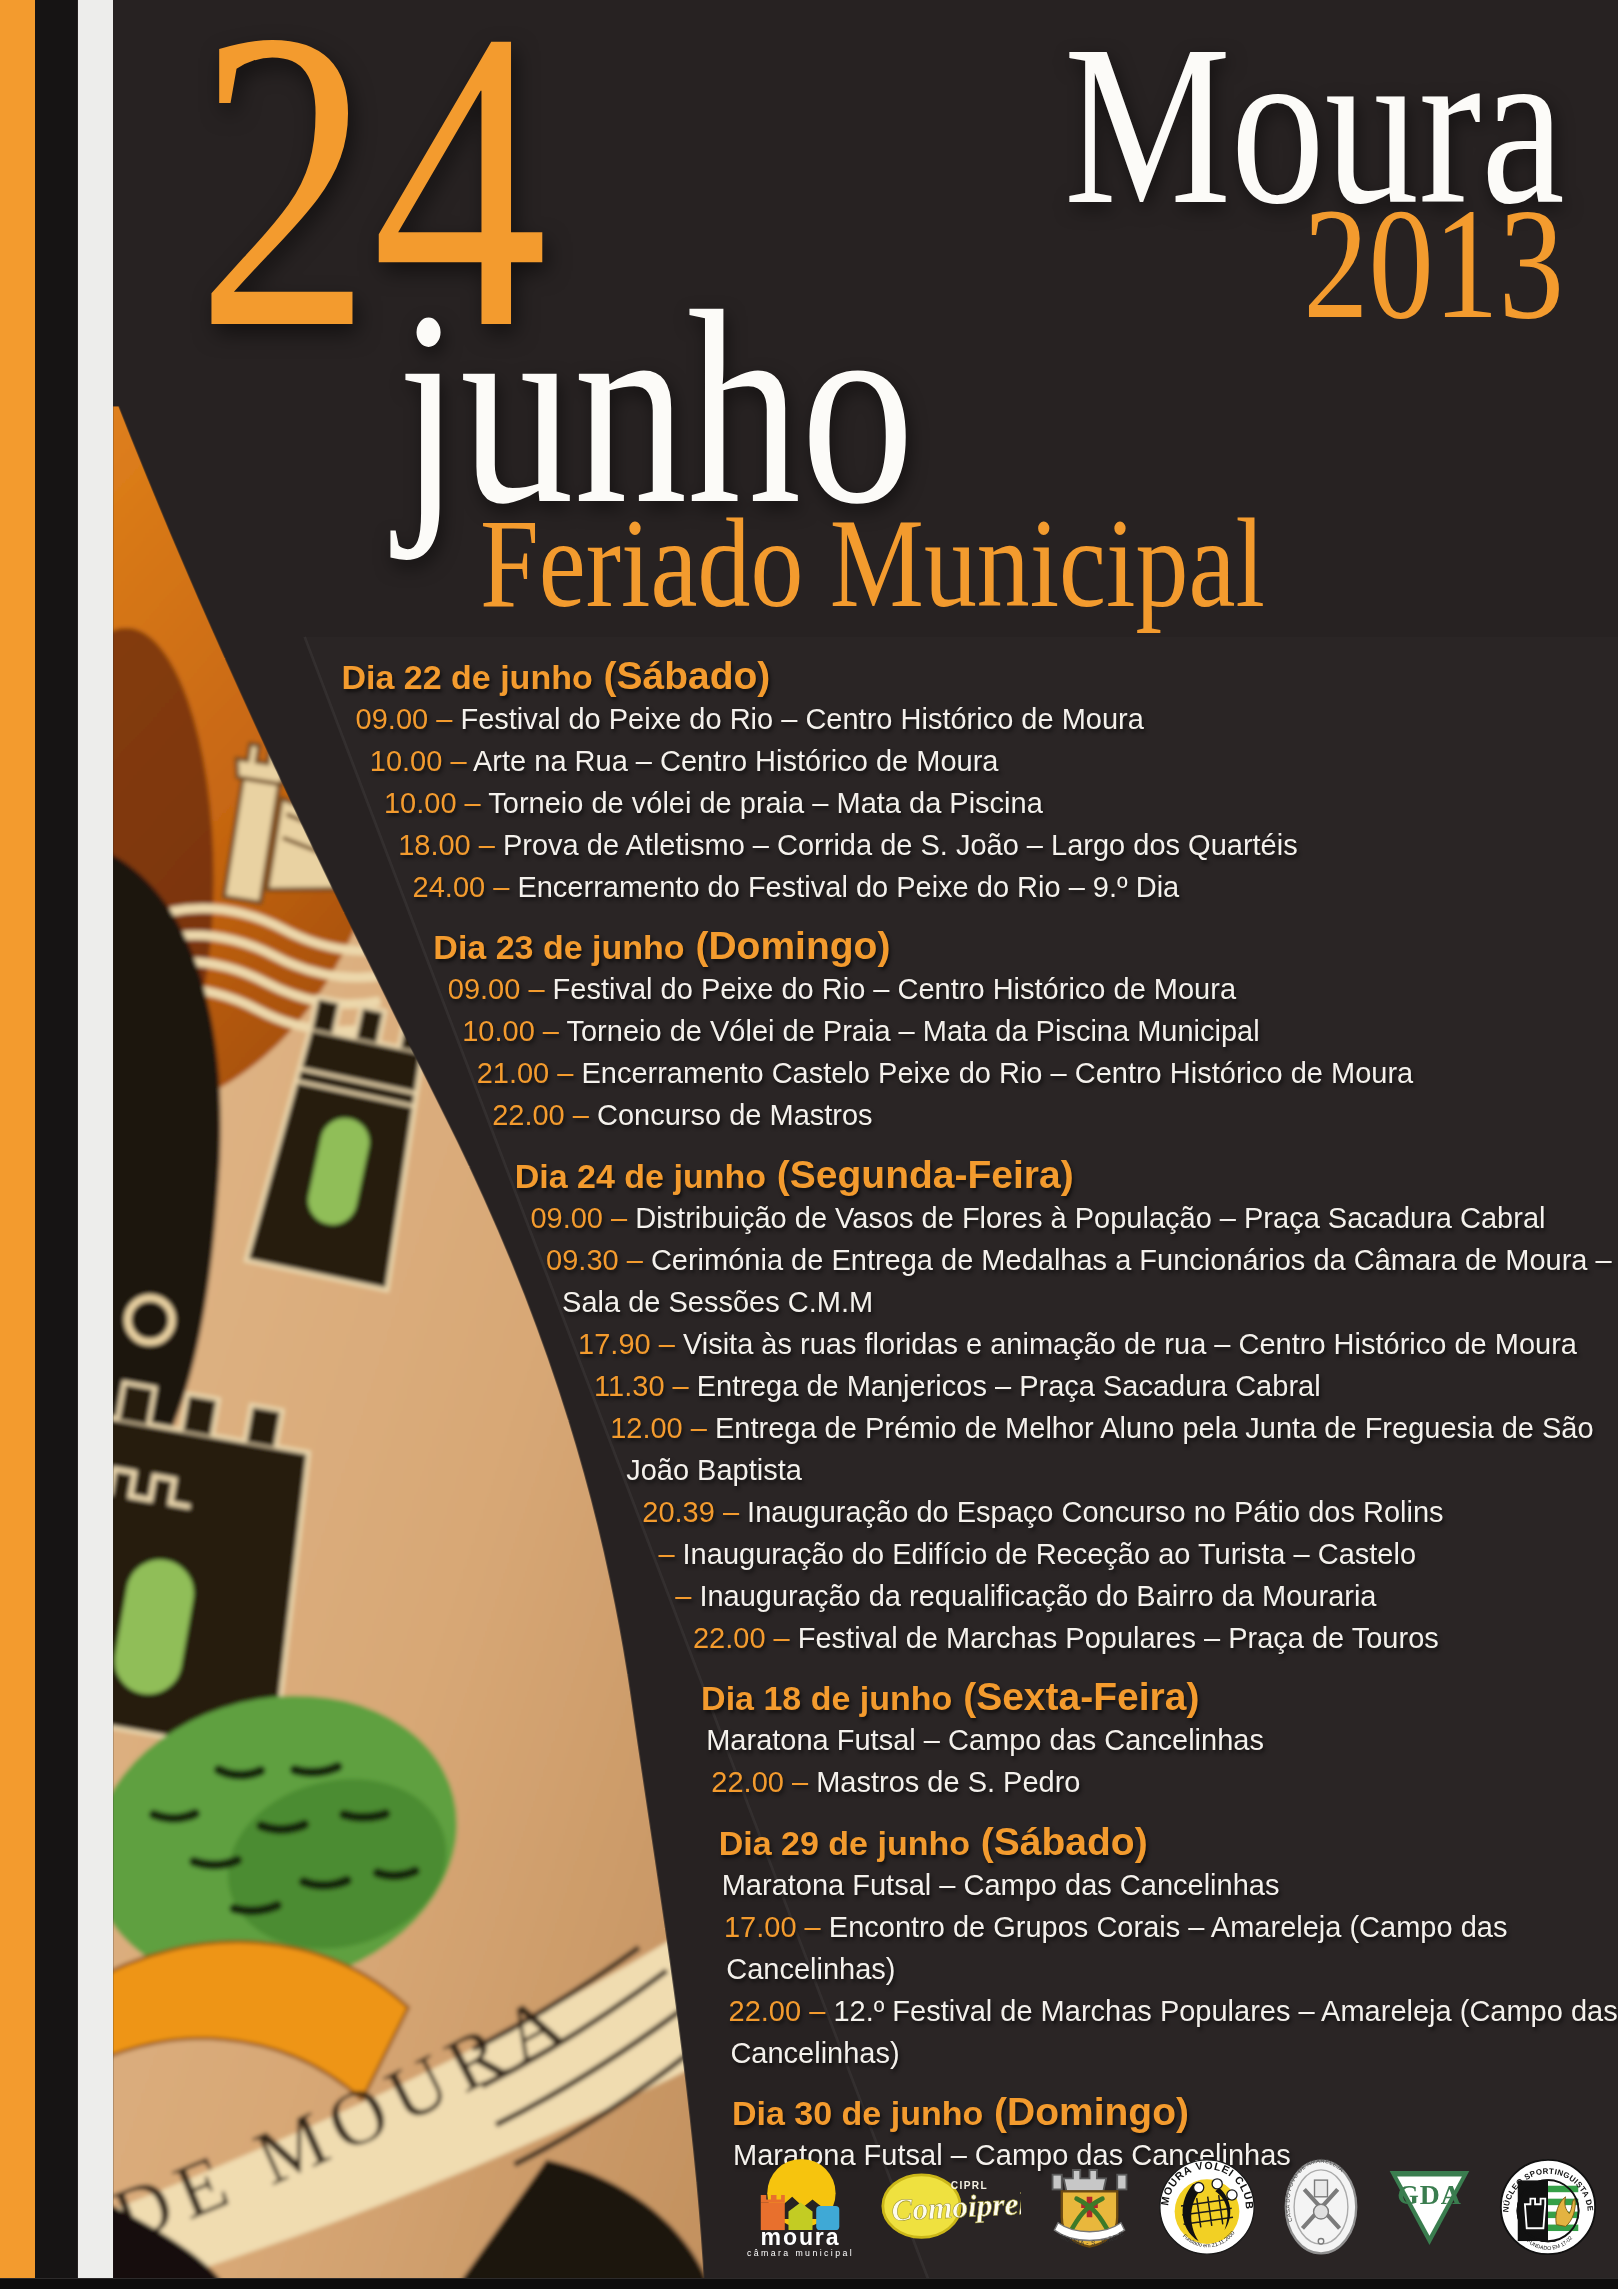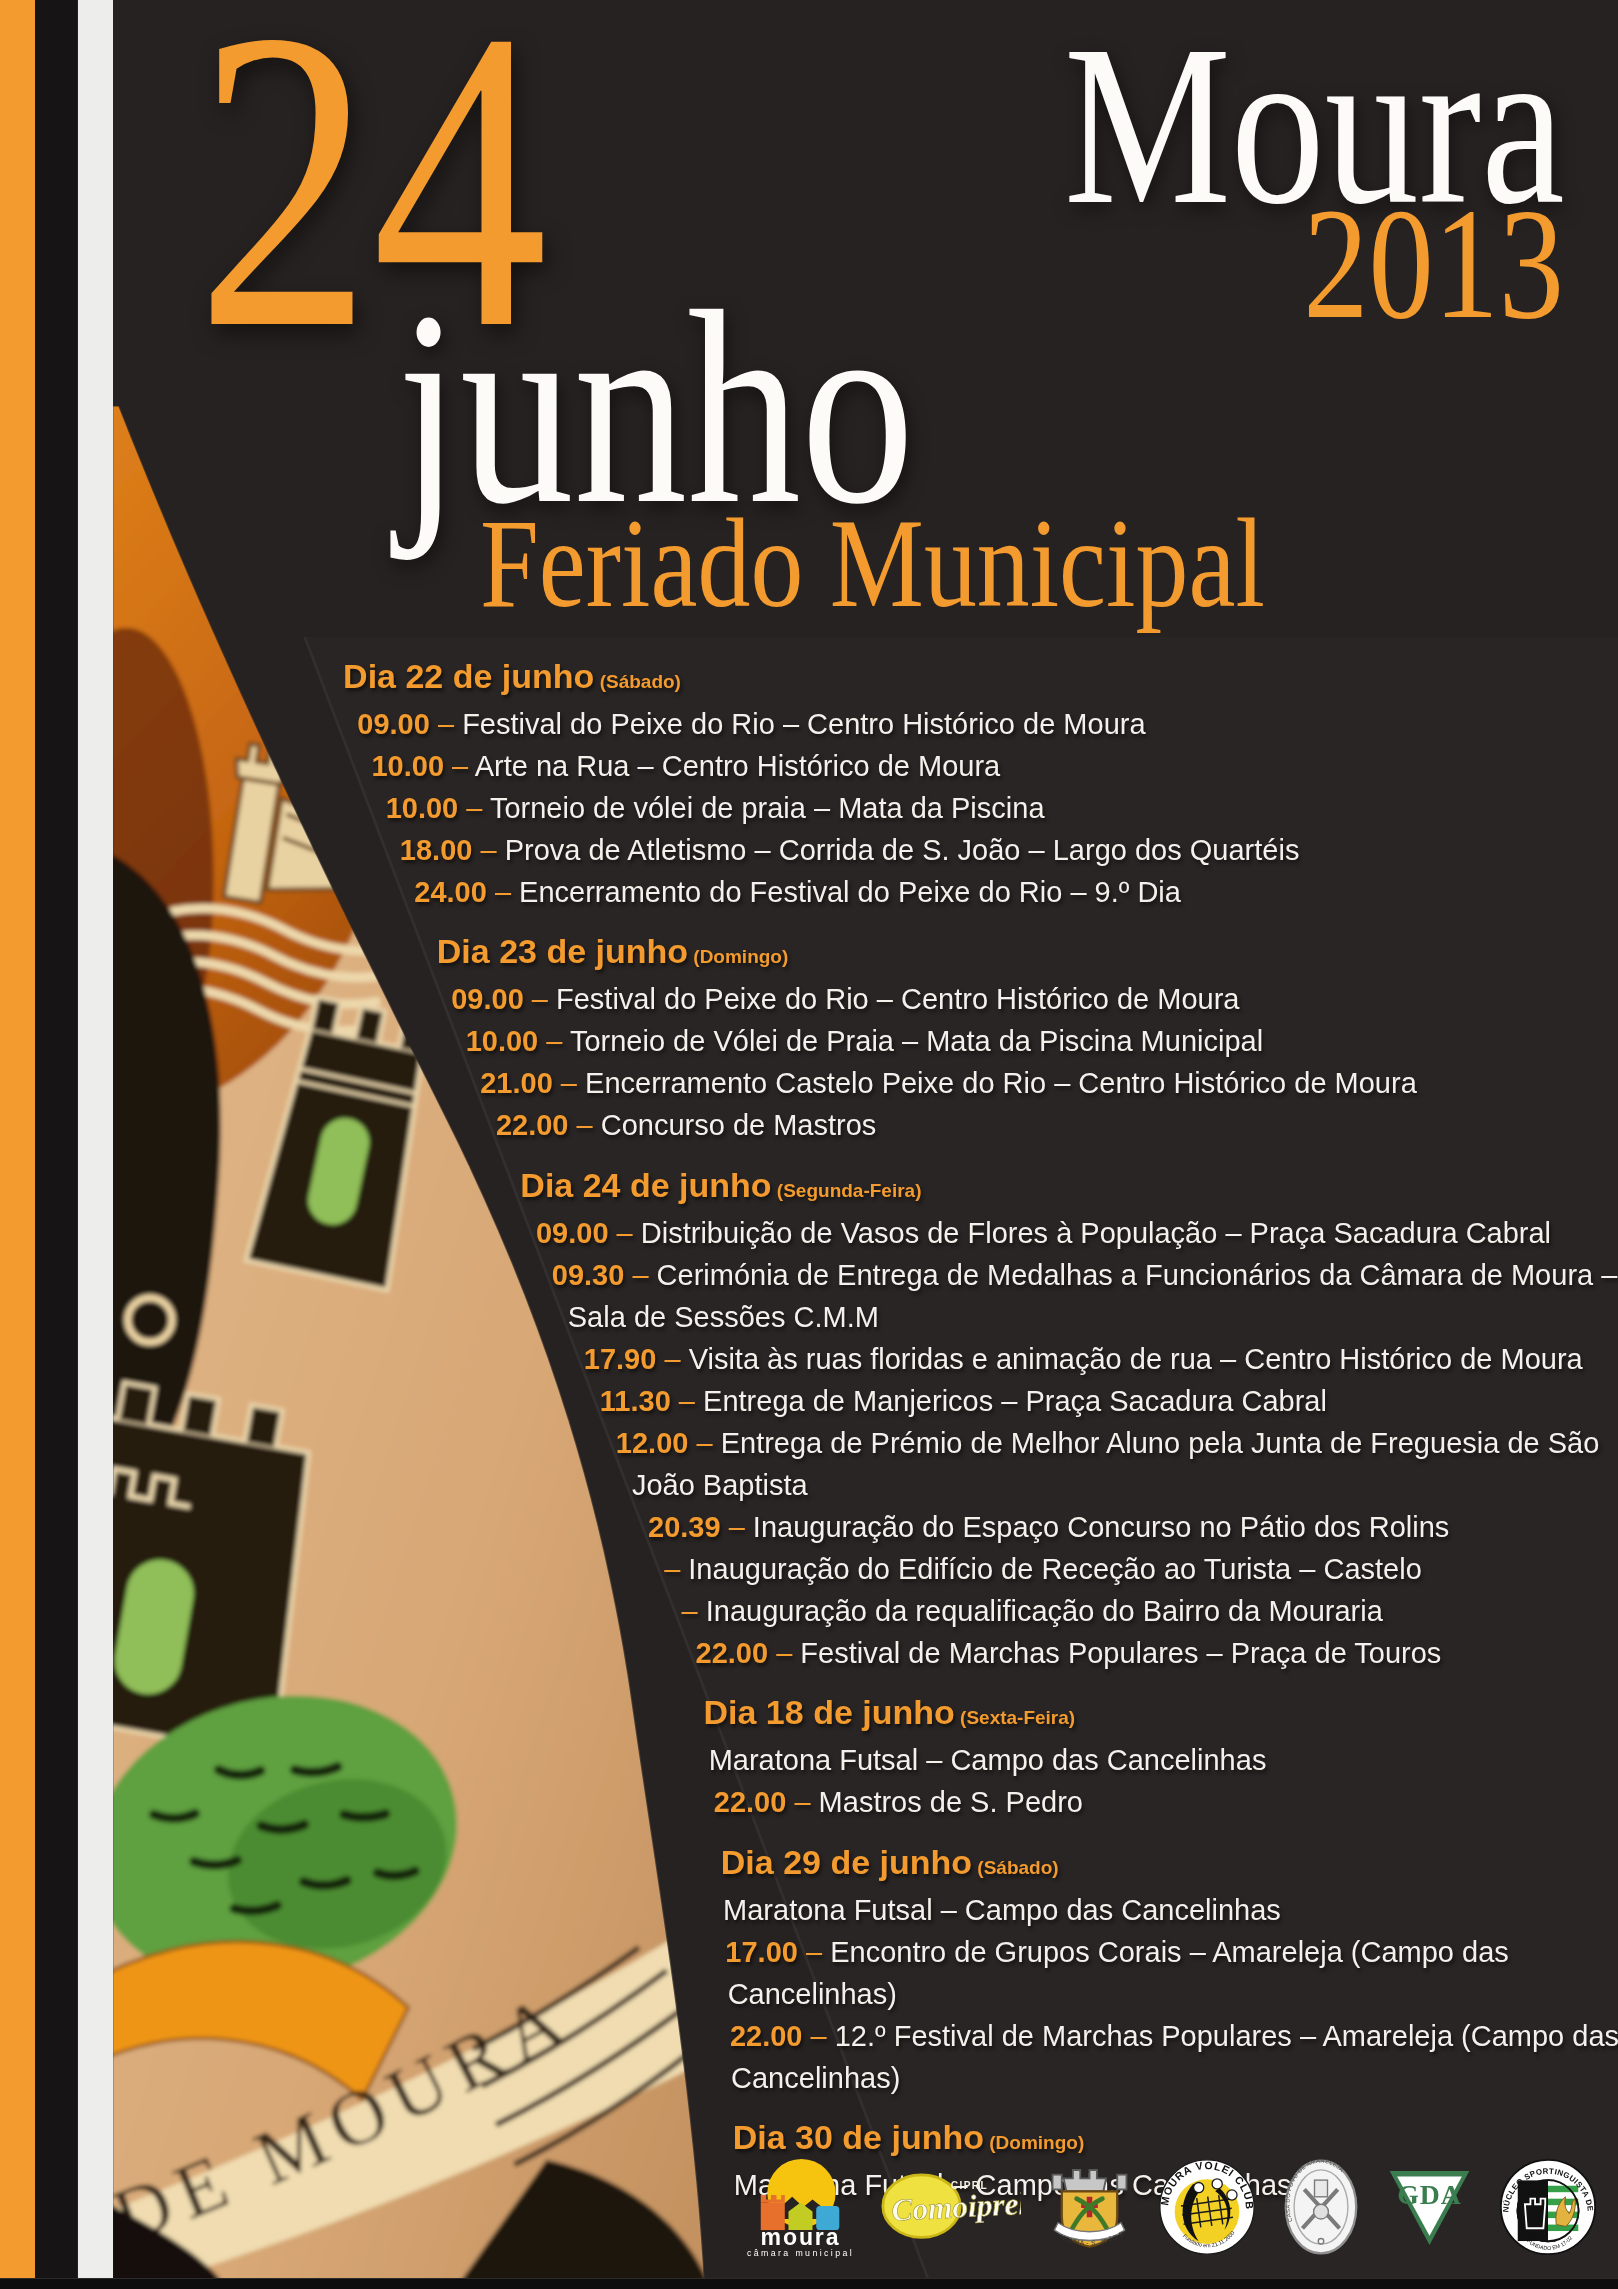--- a/index.html
+++ b/index.html
@@ -40,22 +40,22 @@
   #schedule{
     position:absolute;left:113px;top:637px;width:1523px;height:1653px;z-index:3;
     font-size:29px;line-height:42px;color:var(--white);
     text-shadow:1.8px 2.8px 3.7px rgba(0,0,0,.55);
   }
   #diag-float{
     float:left;width:646px;height:1653px;
     shape-outside:polygon(0 0,208px 0,286px 231px,365px 461px,434px 646px,508px 840px,554px 960px,581px 1024px,607px 1237px,617px 1421px,623px 1653px,0 1653px);
   }
   .sec-h{font-weight:bold;color:var(--accent);font-size:34px;margin-top:17.5px;}
-  .sec-h .wk{font-size:19px;}
-  .item .tm{font-weight:bold;color:var(--accent);}
+  .sec-h .wk{font-size:39px;}
+  .item .tm{font-weight:normal;color:var(--accent);}
   .item .dash{color:var(--accent);}
   .item.sub{padding-left:72px;}
 
   
   #logos{position:absolute;left:746px;top:2156px;height:102px;display:flex;align-items:flex-start;gap:26px;z-index:4;}
   #logos svg{display:block;}
 
   
   #bottom-strip{position:absolute;left:0;right:0;top:2278px;height:12px;background:#0E0C0C;border-top:0.9px solid rgba(255,255,255,.13);z-index:3;}
 </style>

